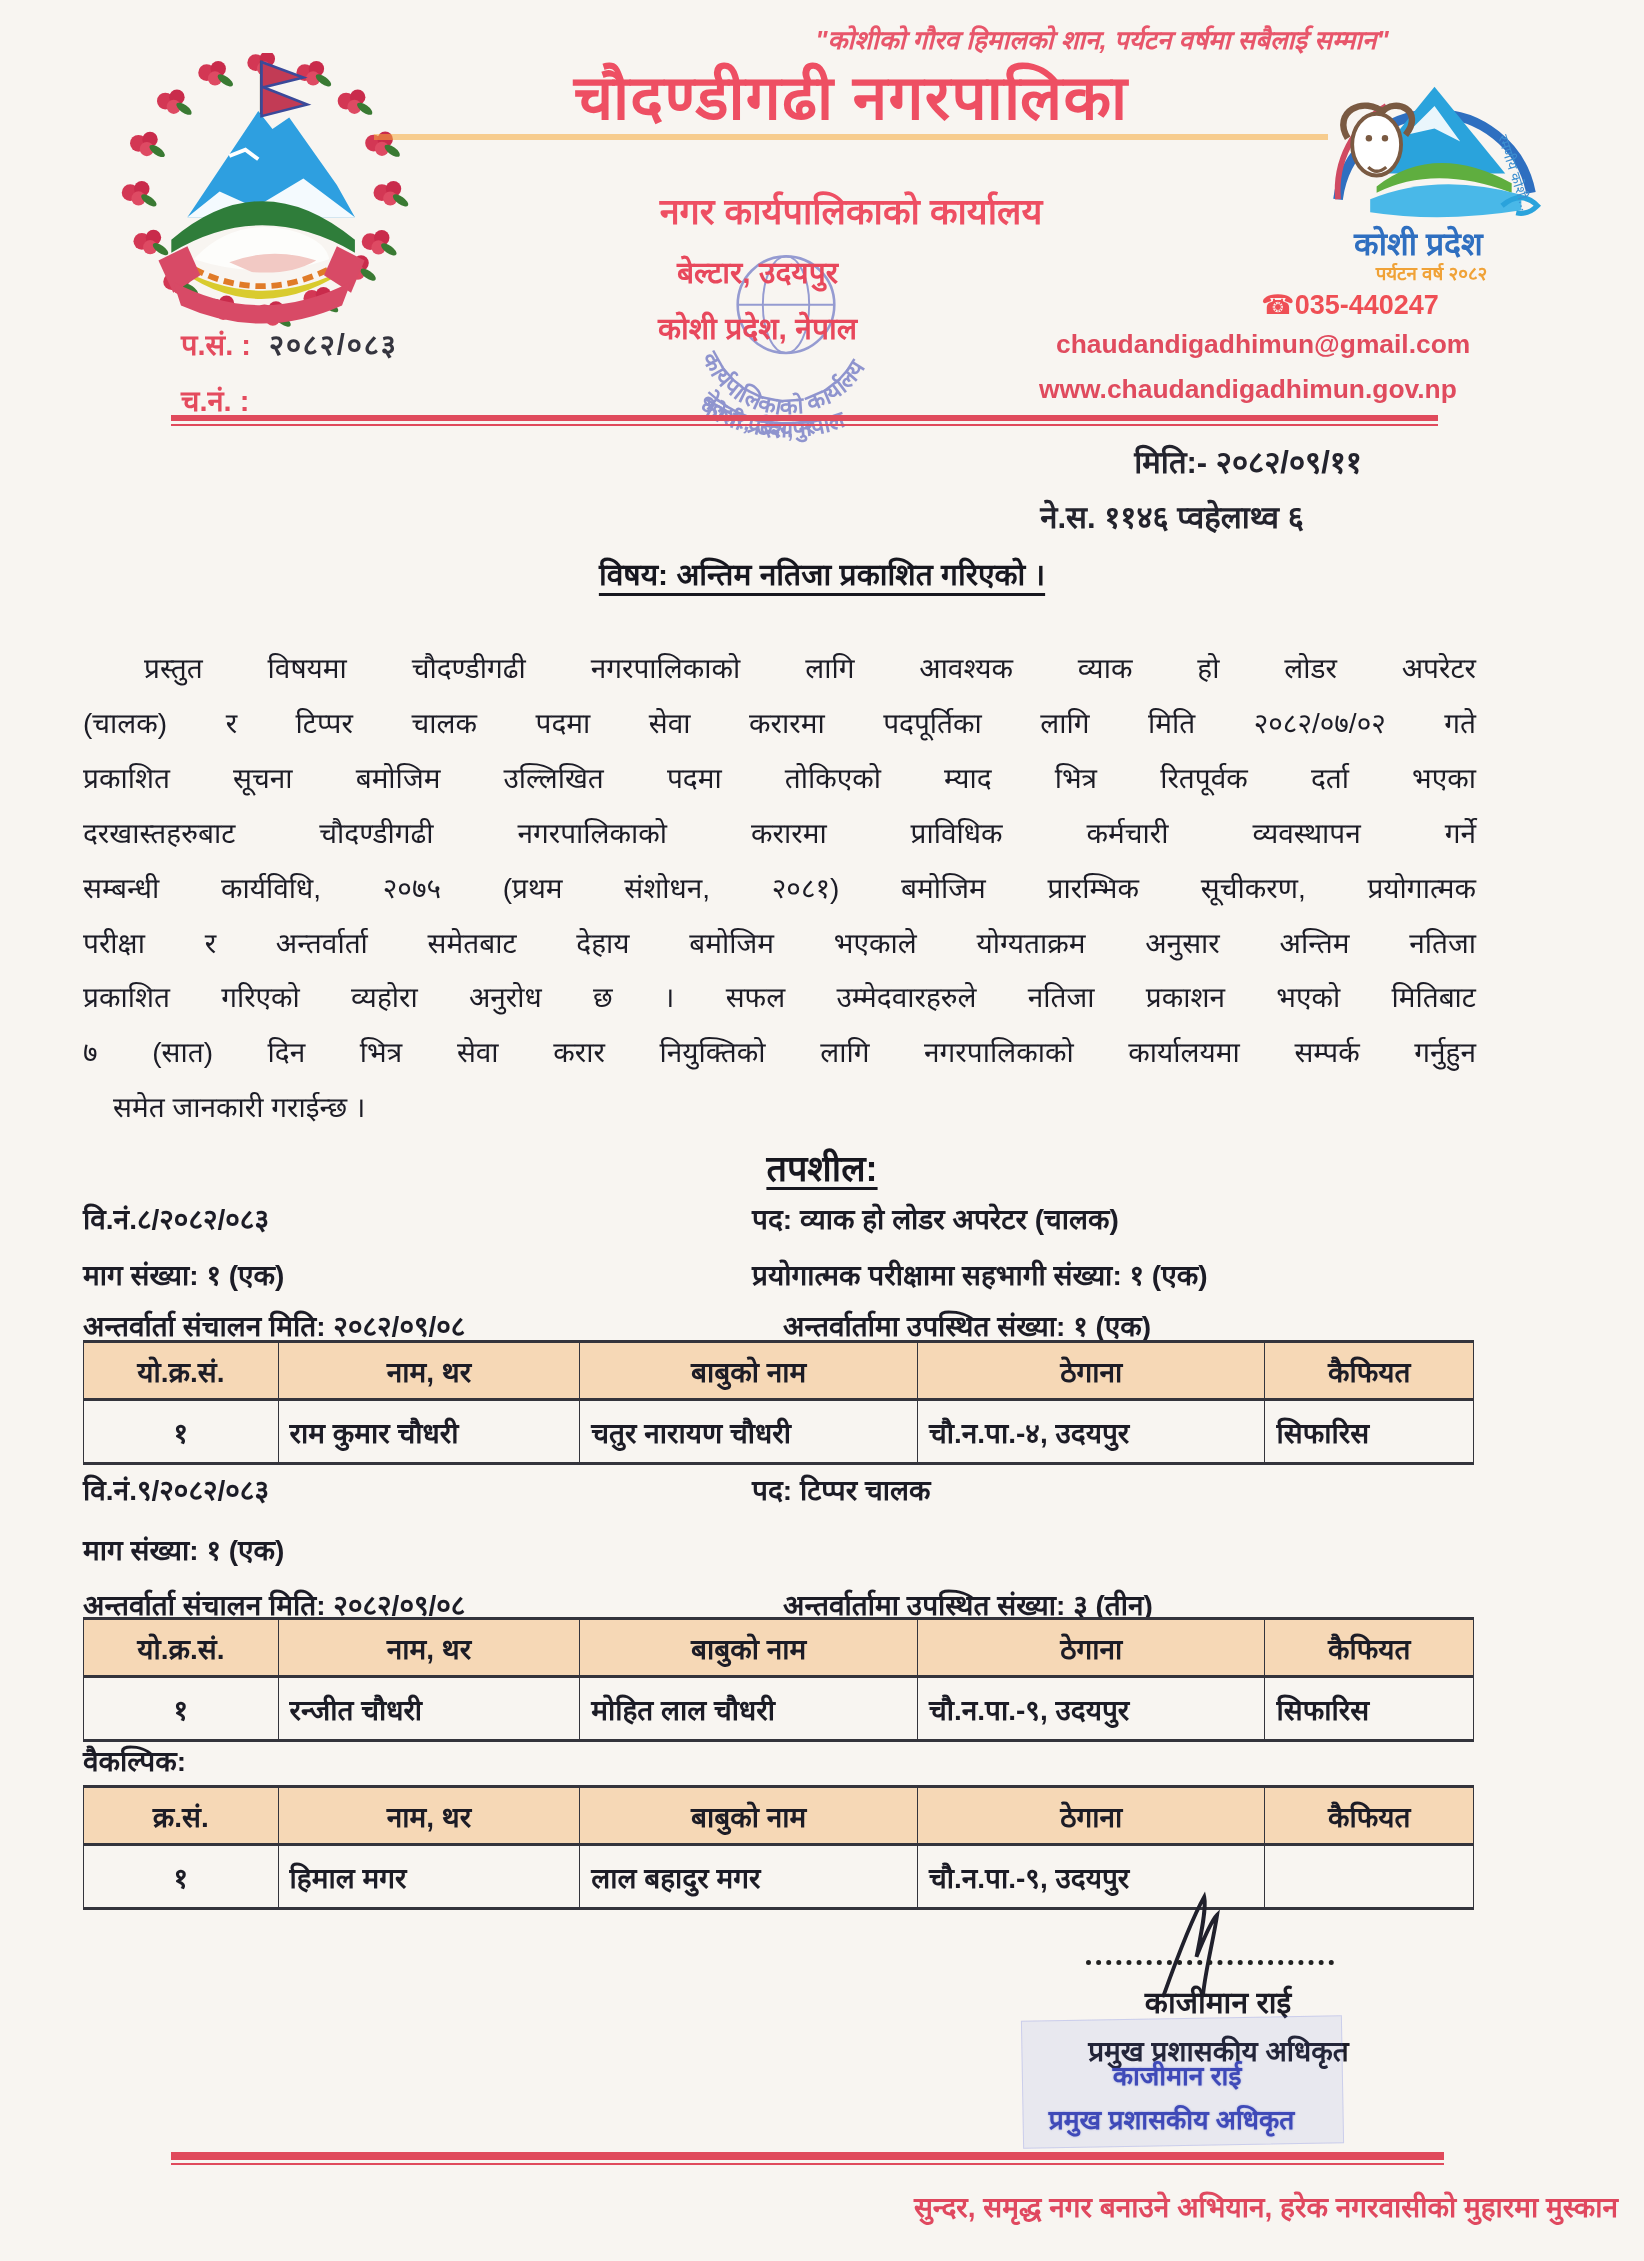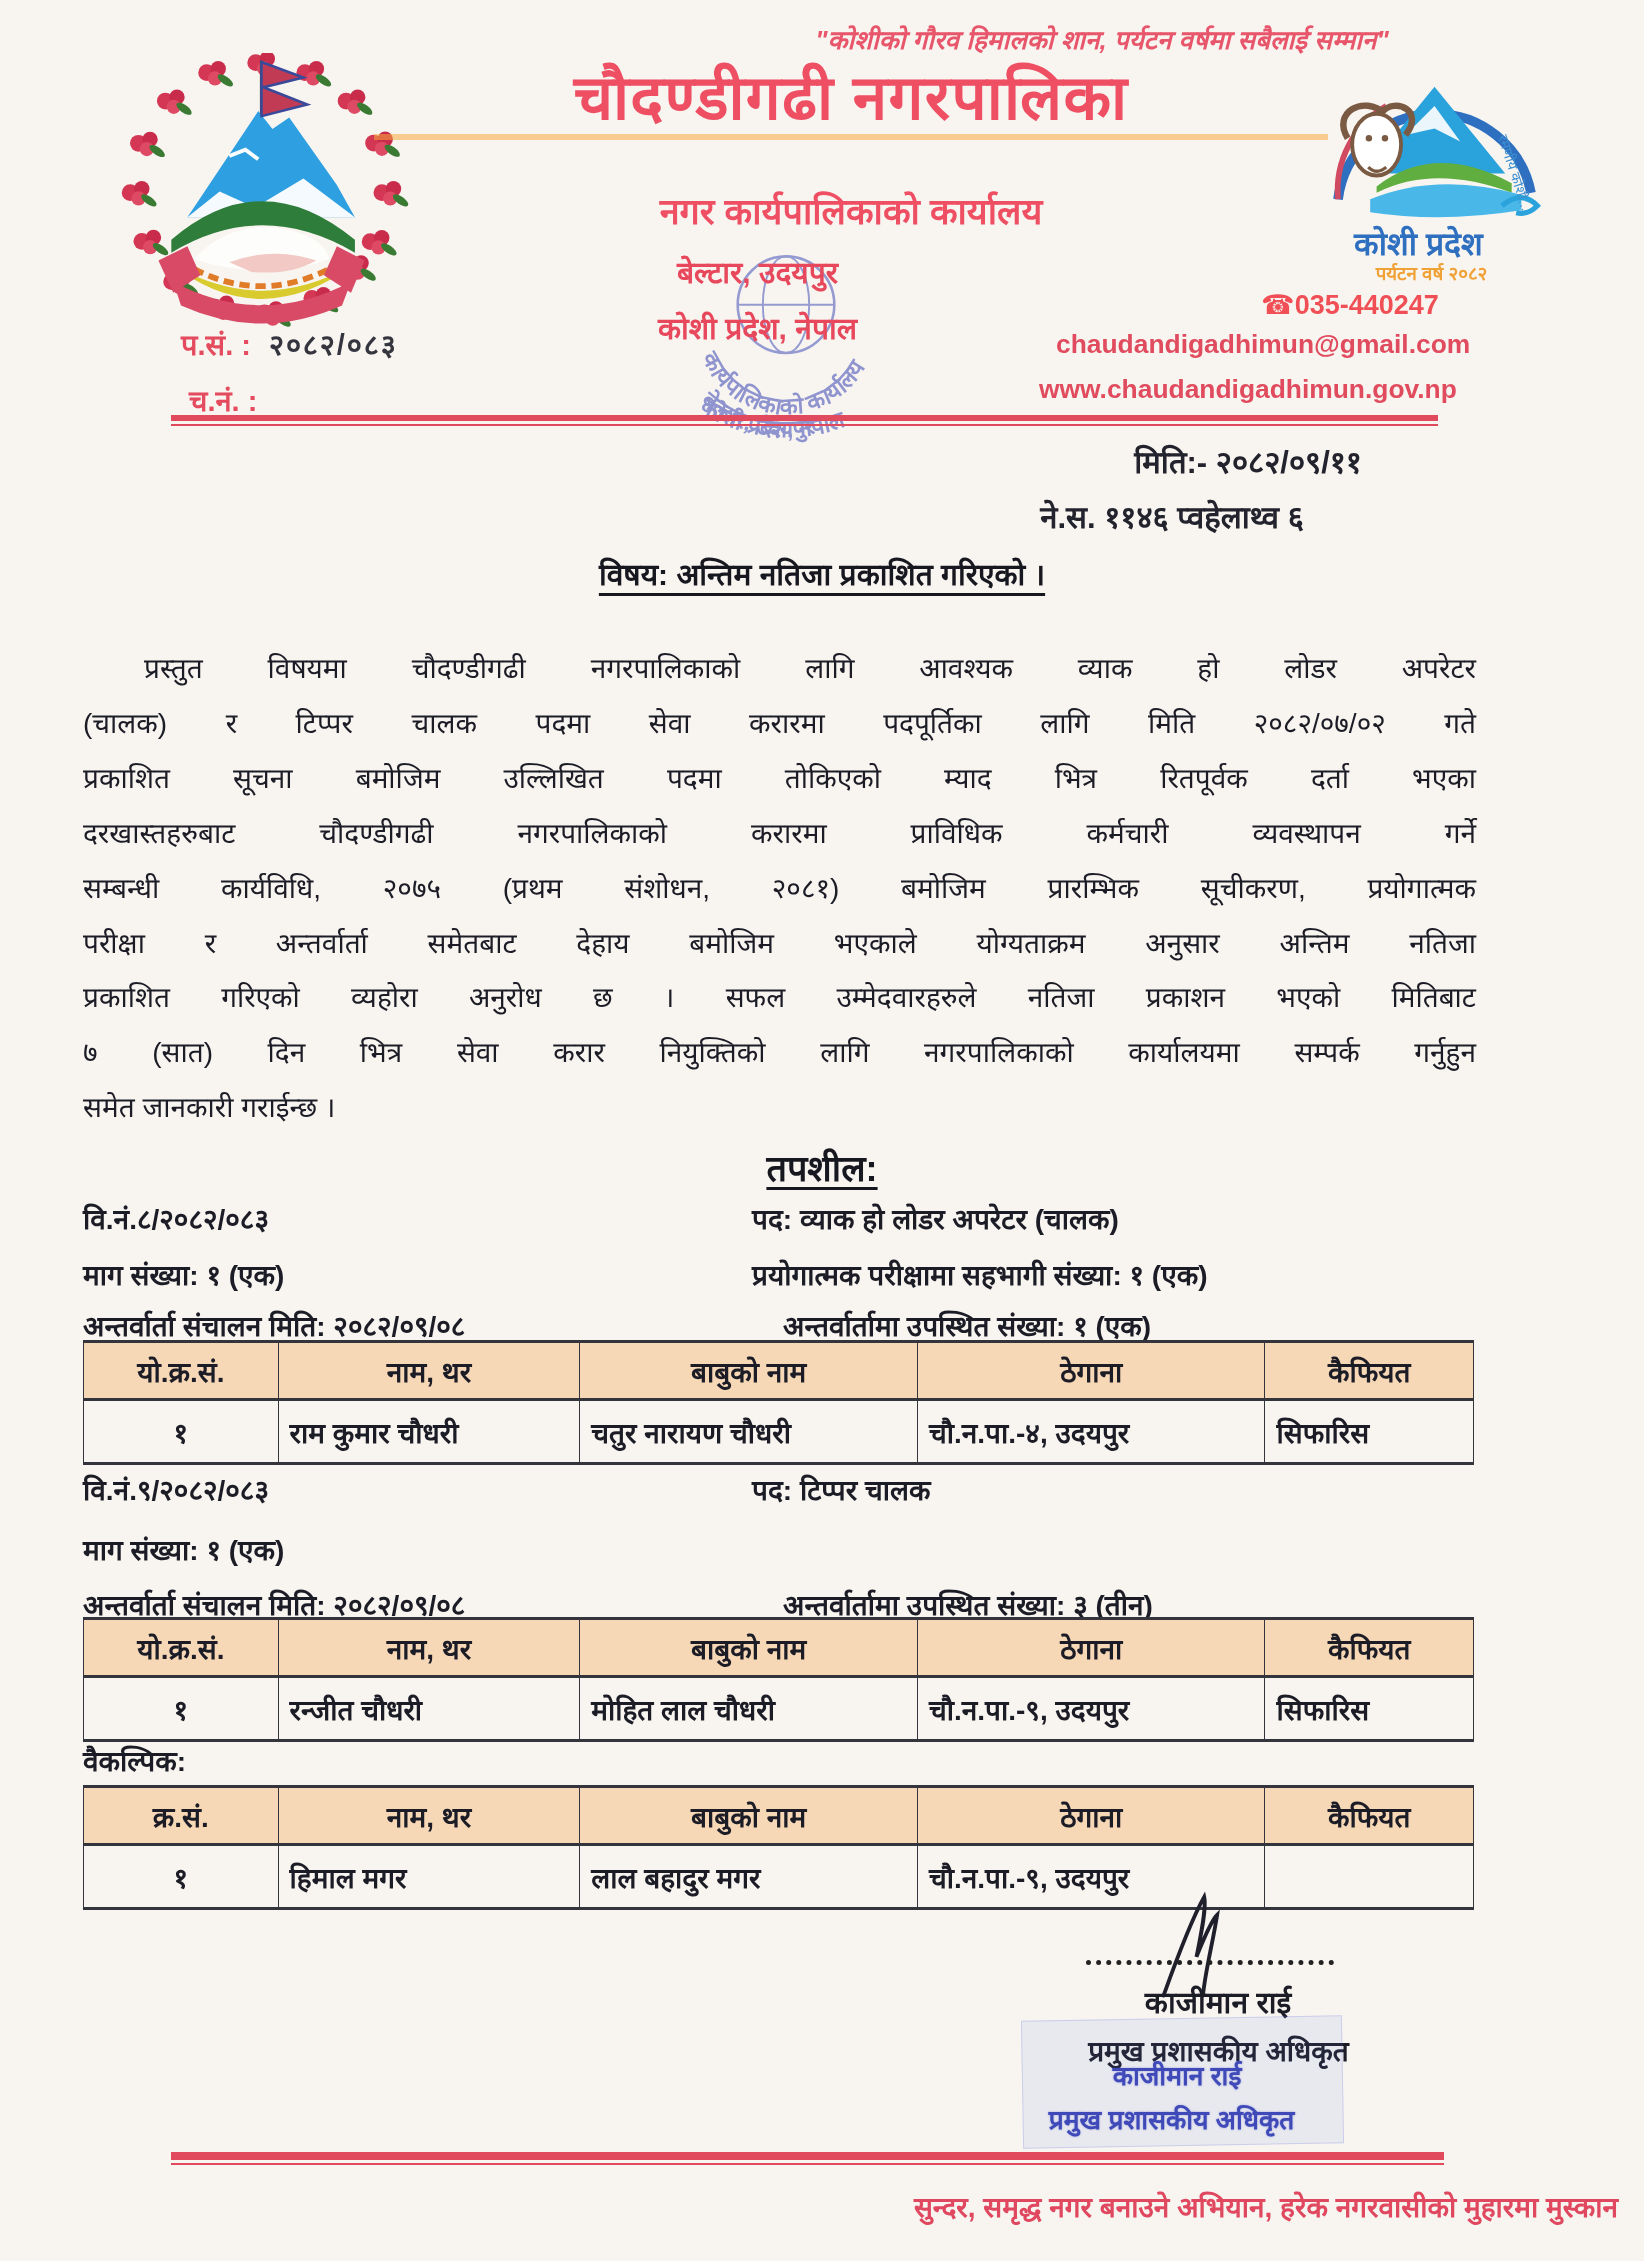--- a/index.html
+++ b/index.html
@@ -21,32 +21,32 @@
   .addr1{left:348px;top:251px;width:819px;text-align:center;font-size:30px;font-weight:800;color:#e8485c;}
   .addr2{left:348px;top:307px;width:819px;text-align:center;font-size:30px;font-weight:800;color:#e8485c;}
   .koshi-title{left:1296px;top:221px;width:245px;text-align:center;font-size:32px;font-weight:800;color:#2f6fc0;}
   .koshi-sub{left:1335px;top:260px;width:193px;text-align:center;font-size:18.7px;font-weight:bold;color:#f0a237;}
   .koshi-tag{left:1512px;top:132px;font-size:14px;color:#3d8fd0;transform:rotate(72deg);transform-origin:left top;}
   .phone-line{left:1261px;top:289px;width:303px;font-size:27px;font-weight:bold;color:#ef4f55;}
   .email-line{left:1056px;top:329px;font-size:26.4px;font-weight:bold;color:#e04b5e;}
   .web-line{left:1039px;top:374px;font-size:26.4px;font-weight:bold;color:#e04b5e;}
   .ref-row{left:181px;top:324px;font-size:29px;font-weight:800;color:#e44b5e;}
   .ref-val{color:#35353f;font-weight:600;margin-left:18px;letter-spacing:1.9px;}
-  .ch-row{left:189px;top:380px;font-size:29px;font-weight:800;color:#e44b5e;}
+  .ch-row{left:181px;top:380px;font-size:29px;font-weight:800;color:#e44b5e;}
   .hrule{left:171px;top:415px;width:1267px;}
   .hrule .a{height:6.4px;background:#e04a5c;}
   .hrule .b{height:1.9px;background:#e04a5c;margin-top:2.6px;}
   .date-line{left:967px;top:440px;width:395px;text-align:right;font-size:31px;font-weight:600;color:#23232d;}
   .ns-line{left:967px;top:495px;width:410px;text-align:center;font-size:31px;font-weight:600;color:#23232d;}
   .subject{left:0;top:553px;width:1644px;text-align:center;font-size:30px;font-weight:bold;color:#17171f;}
   .subject span{text-decoration:underline;text-underline-offset:7.7px;}
   
   .body-line{left:83px;width:1393px;font-size:28px;font-weight:500;color:#1c1c26;
     text-align:justify;text-align-last:justify;white-space:normal;}
-  .body-line.lastline{text-align-last:left;}
+  .body-line.lastline{text-align-last:left;margin-left:30px;}
   .body-line.firstline{text-indent:61px;}
   .tapasil{left:0;top:1143px;width:1644px;text-align:center;font-size:36px;font-weight:bold;color:#17171f;}
   .tapasil span{text-decoration:underline;text-underline-offset:6.4px;}
   
   .drow{left:83px;width:1393px;height:39px;font-size:28px;font-weight:600;color:#1c1c26;}
   .drow .r1{position:absolute;left:0;top:0;}
   .drow .r2{position:absolute;left:669px;top:0;}
   .drow .r2b{position:absolute;left:700px;top:0;}
   
   .rtable{left:83px;width:1391px;border-collapse:collapse;table-layout:fixed;}

